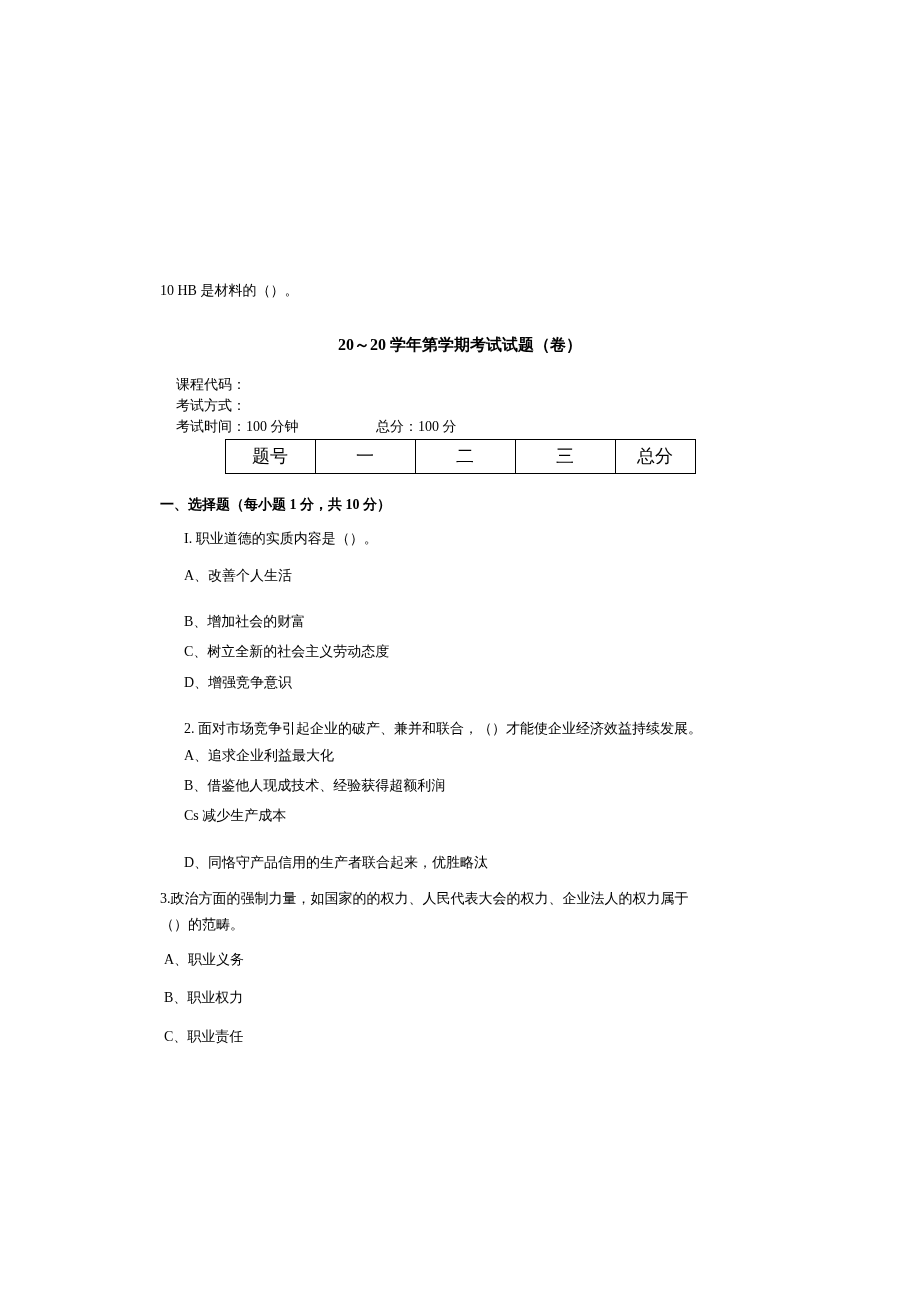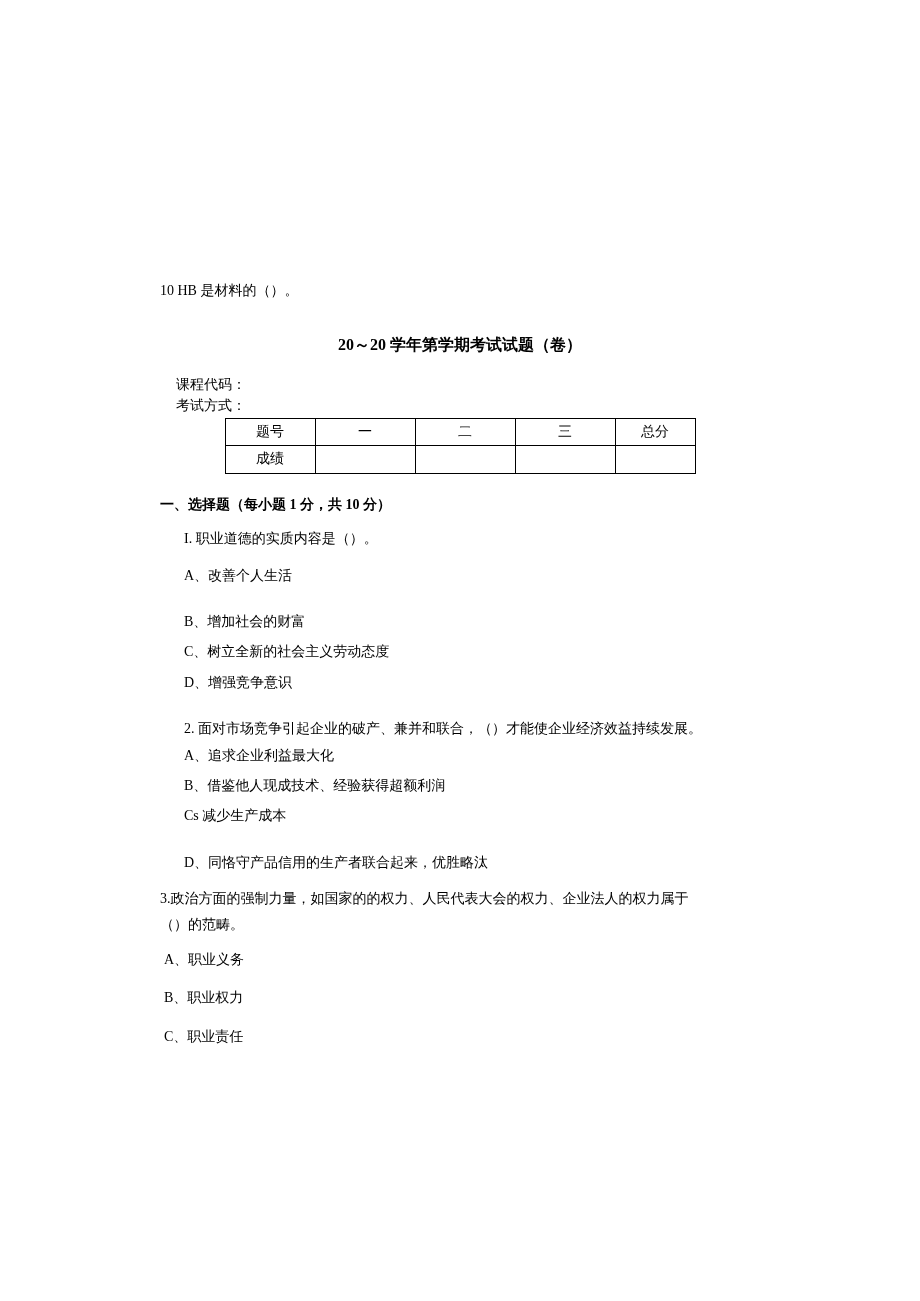--- a/index.html
+++ b/index.html
@@ -40,21 +40,21 @@
     .info-right {
     }
     .score-table {
       border-collapse: collapse;
       margin: 2px auto 20px auto;
     }
     .score-table td {
       border: 1px solid #000;
       padding: 2px 8px;
       text-align: center;
-      font-size: 14px;
+      font-size: 18px;
       height: 24px;
     }
     .score-table .col-label {
       width: 90px;
     }
     .score-table .col-num {
       width: 100px;
     }
     .score-table .col-total {
       width: 80px;
@@ -104,37 +104,38 @@
   <div class="info-row">
     <div class="info-right">
       <span>课程代码：</span>
     </div>
   </div>
   <div class="info-row">
     <div class="info-right">
       <span>考试方式：</span>
     </div>
   </div>
+  <div class="info-row">
+    <div style="width:200px;">
+      <span>考试时间：</span><span>100 分钟</span>
+    </div>
+    <div>
+      <span>总分：</span><span>100 分</span>
+    </div>
+  </div>
 </div>
 
 <table class="score-table">
   <tbody>
       <tr>
     <td class="col-label">题号</td>
     <td class="col-num">一</td>
     <td class="col-num">二</td>
     <td class="col-num">三</td>
     <td class="col-total">总分</td>
-  </tr>
-  <tr>
-    <td class="col-label">成绩</td>
-    <td></td>
-    <td></td>
-    <td></td>
-    <td></td>
   </tr>
 </tbody>
   </table>
 
 <div class="section-heading">一、选择题（每小题 1 分，共 10 分）</div>
 
 <div class="question">I. 职业道德的实质内容是（）。</div>
 <div class="option">A、改善个人生活</div>
 <div class="spacer"></div>
 <div class="option-tight">B、增加社会的财富</div>

